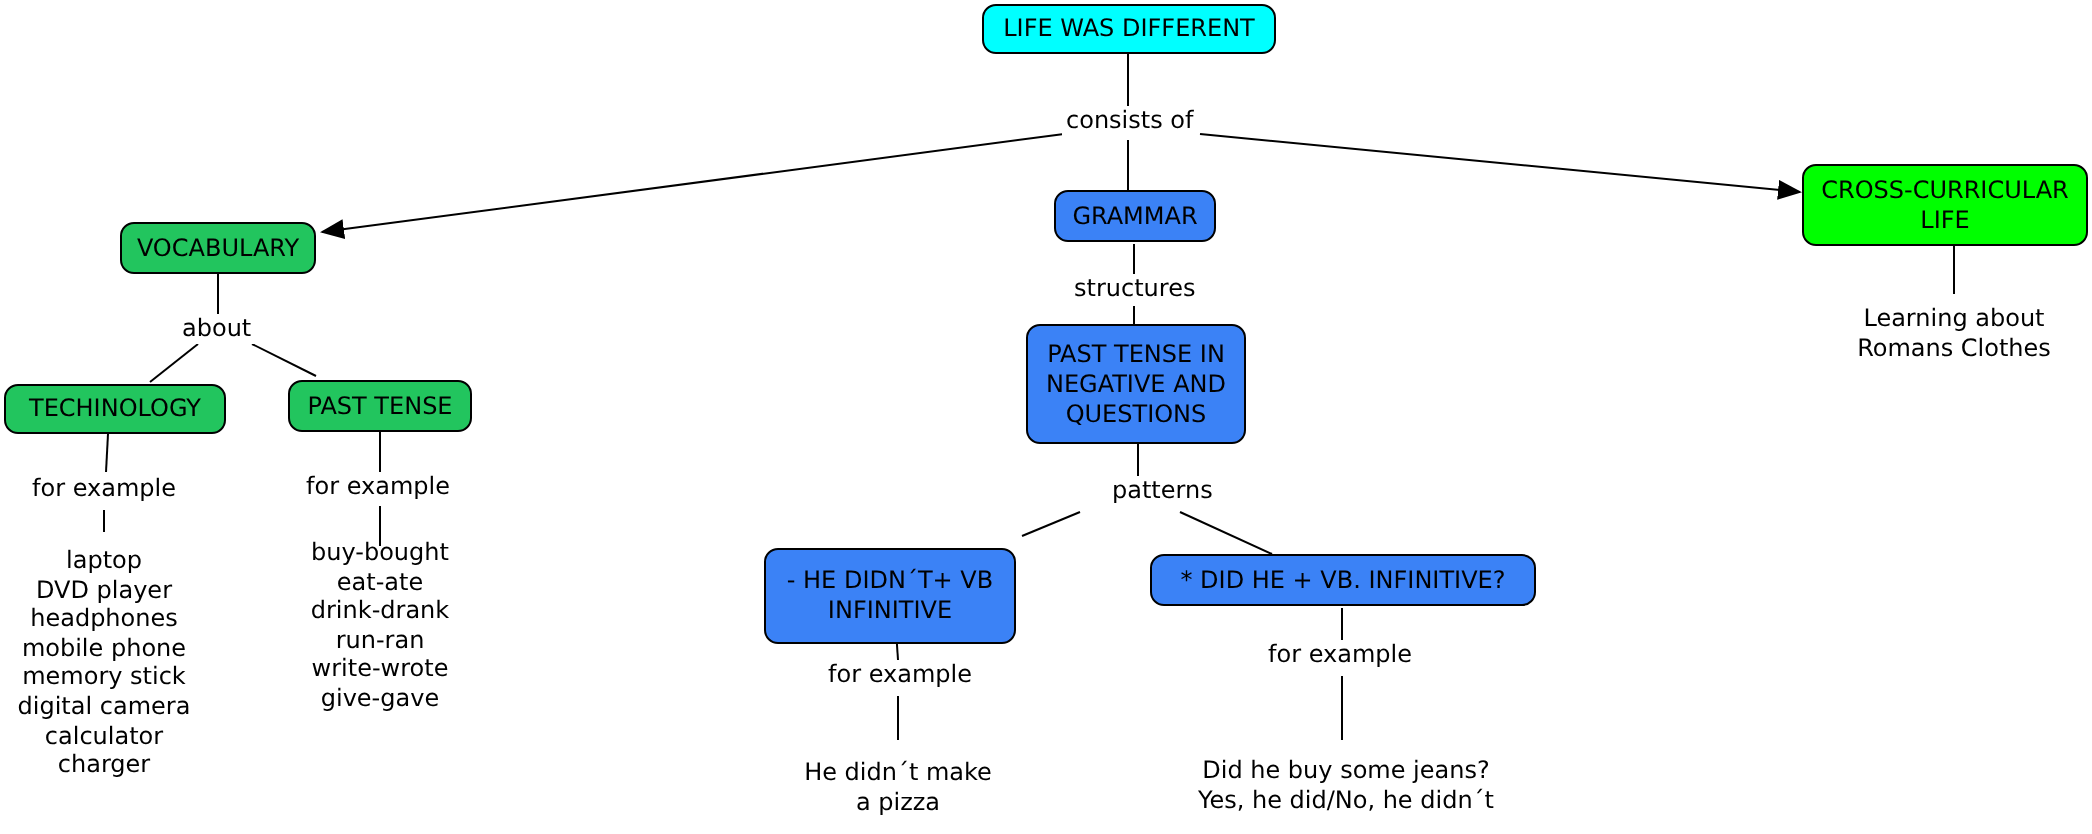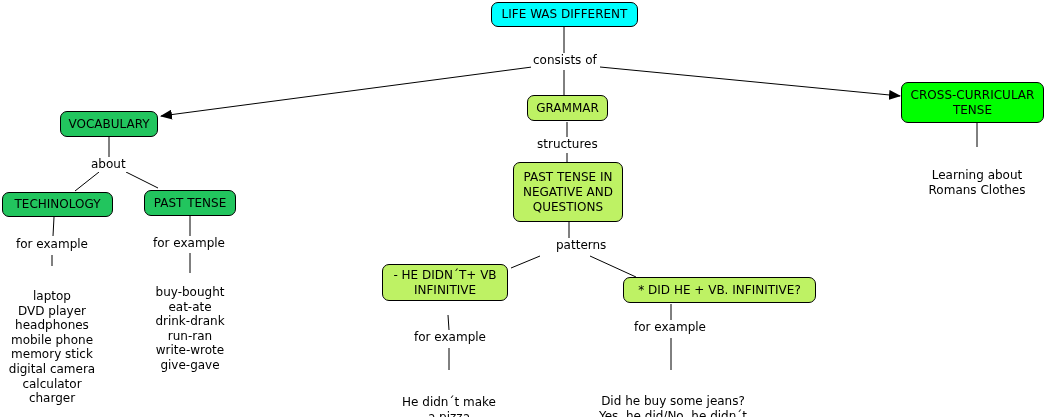--- a/index.html
+++ b/index.html
@@ -4,25 +4,25 @@
 <style>
   html, body { margin:0; padding:0; background:#ffffff; }
   body { width:1046px; height:417px; position:relative; overflow:hidden;
          font-family:"DejaVu Sans", sans-serif; font-size:12px; color:#000; }
   svg.lines { position:absolute; left:0; top:0; }
   .node { position:absolute; box-sizing:border-box; border:1px solid #000;
           border-radius:7px; text-align:center; display:flex; align-items:center;
           justify-content:center; line-height:15px; padding:2px 4px; }
   .cyan { background:#00ffff; }
   .pink { background:#22c55e; }
-  .yellow { background:#bef264; }
+  .yellow { background:#3b82f6; }
   .green { background:#00ff00; }
   .lbl { position:absolute; background:#fff; text-align:left; line-height:15px;
          padding:0 2px; white-space:nowrap; }
-  .txt { position:absolute; text-align:center; line-height:14.6px; white-space:pre;margin-top:16px; }
+  .txt { position:absolute; text-align:center; line-height:14.6px; white-space:pre; }
 </style>
 </head>
 <body>
 
 <svg class="lines" width="1046" height="417">
   <defs>
     <marker id="arr" markerWidth="12" markerHeight="10" refX="11" refY="5" orient="auto" markerUnits="userSpaceOnUse">
       <path d="M0,0 L12,5 L0,10 Z" fill="#000"></path>
     </marker>
   </defs>
@@ -78,27 +78,27 @@
 give-gave</div>
 
 <div class="node yellow" style="left: 527px; top: 95px; width: 81px; height: 26px; white-space: pre;">GRAMMAR</div>
 <div class="lbl" style="left:535px;top:137px;">structures</div>
 
 <div class="node yellow" style="left:513px;top:162px;width:110px;height:60px;white-space:pre;">PAST TENSE IN
 NEGATIVE AND
 QUESTIONS</div>
 <div class="lbl" style="left:554px;top:238px;">patterns</div>
 
-<div class="node yellow" style="left:382px;top:264px;width:126px;height:37px;white-space:pre;">- HE DIDN´T+ VB
+<div class="node yellow" style="left:382px;top:274px;width:126px;height:48px;white-space:pre;">- HE DIDN´T+ VB
 INFINITIVE</div>
 <div class="lbl" style="left:412px;top:330px;">for example</div>
 <div class="txt" style="left:390px;top:379px;width:118px;">He didn´t make
 a pizza</div>
 
-<div class="node yellow" style="left: 575px; top: 277px; width: 193px; height: 26px; white-space: pre; margin-left: 48px;">* DID HE + VB. INFINITIVE?</div>
+<div class="node yellow" style="left: 575px; top: 277px; width: 193px; height: 26px; white-space: pre;">* DID HE + VB. INFINITIVE?</div>
 <div class="lbl" style="left:632px;top:320px;">for example</div>
 <div class="txt" style="left:590px;top:378px;width:166px;">Did he buy some jeans?
 Yes, he did/No, he didn´t</div>
 
 <div class="node green" style="left:901px;top:82px;width:143px;height:41px;white-space:pre;">CROSS-CURRICULAR
-TENSE</div>
+LIFE</div>
 <div class="txt" style="left:920px;top:152px;width:114px;">Learning about
 Romans Clothes</div>
 
 </body></html>

